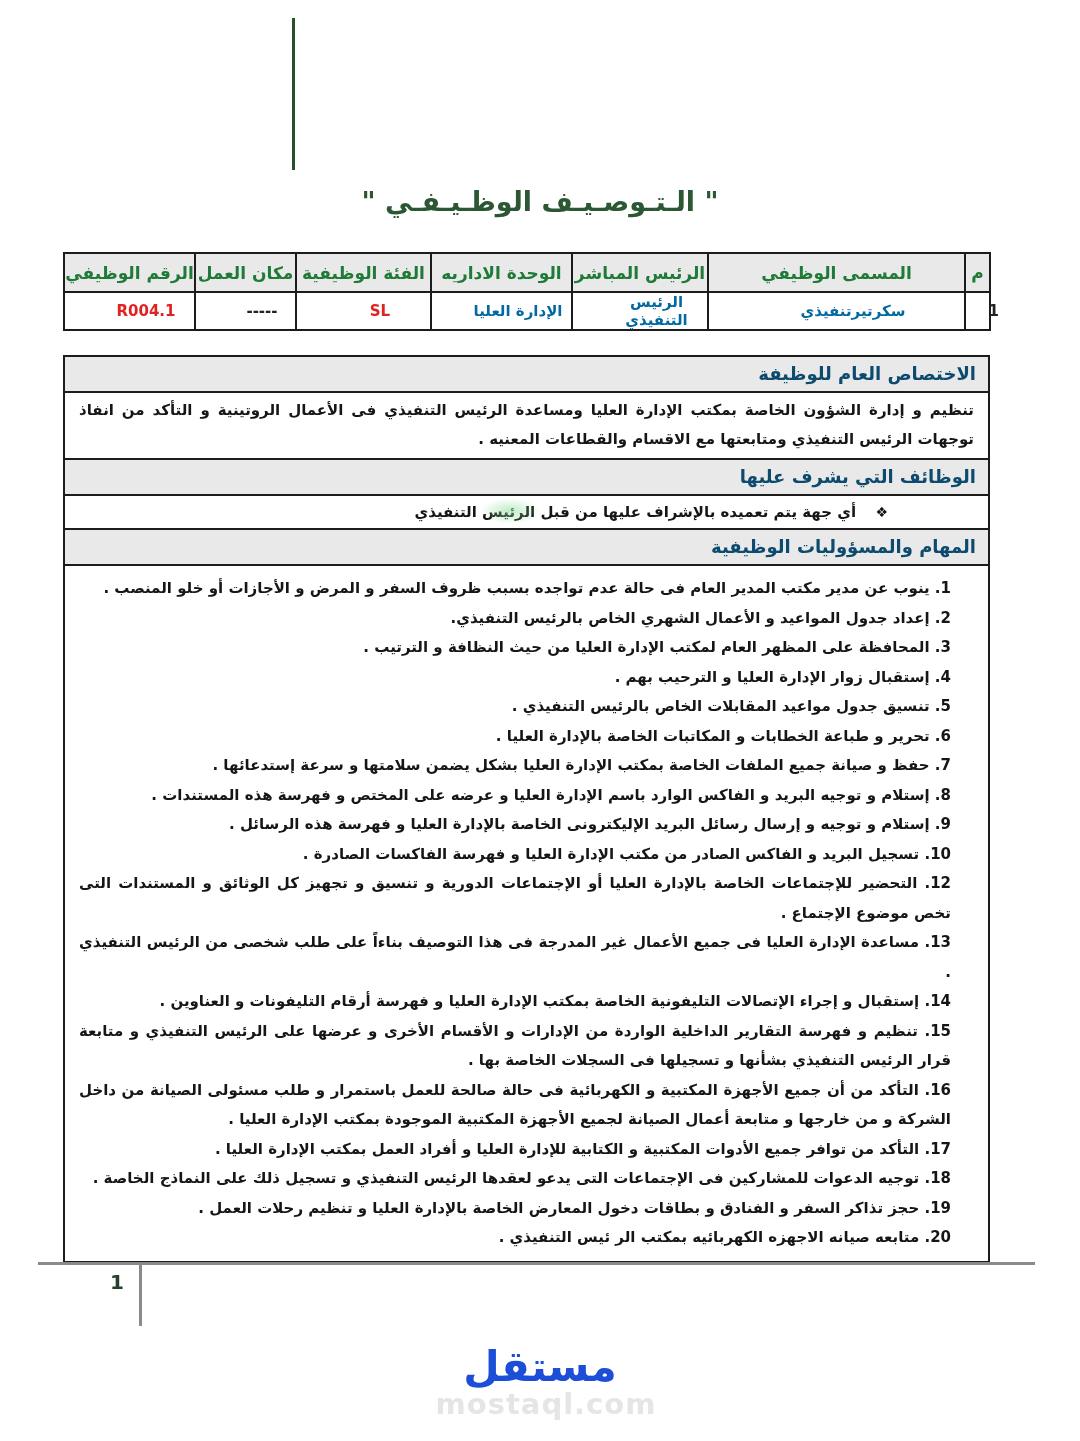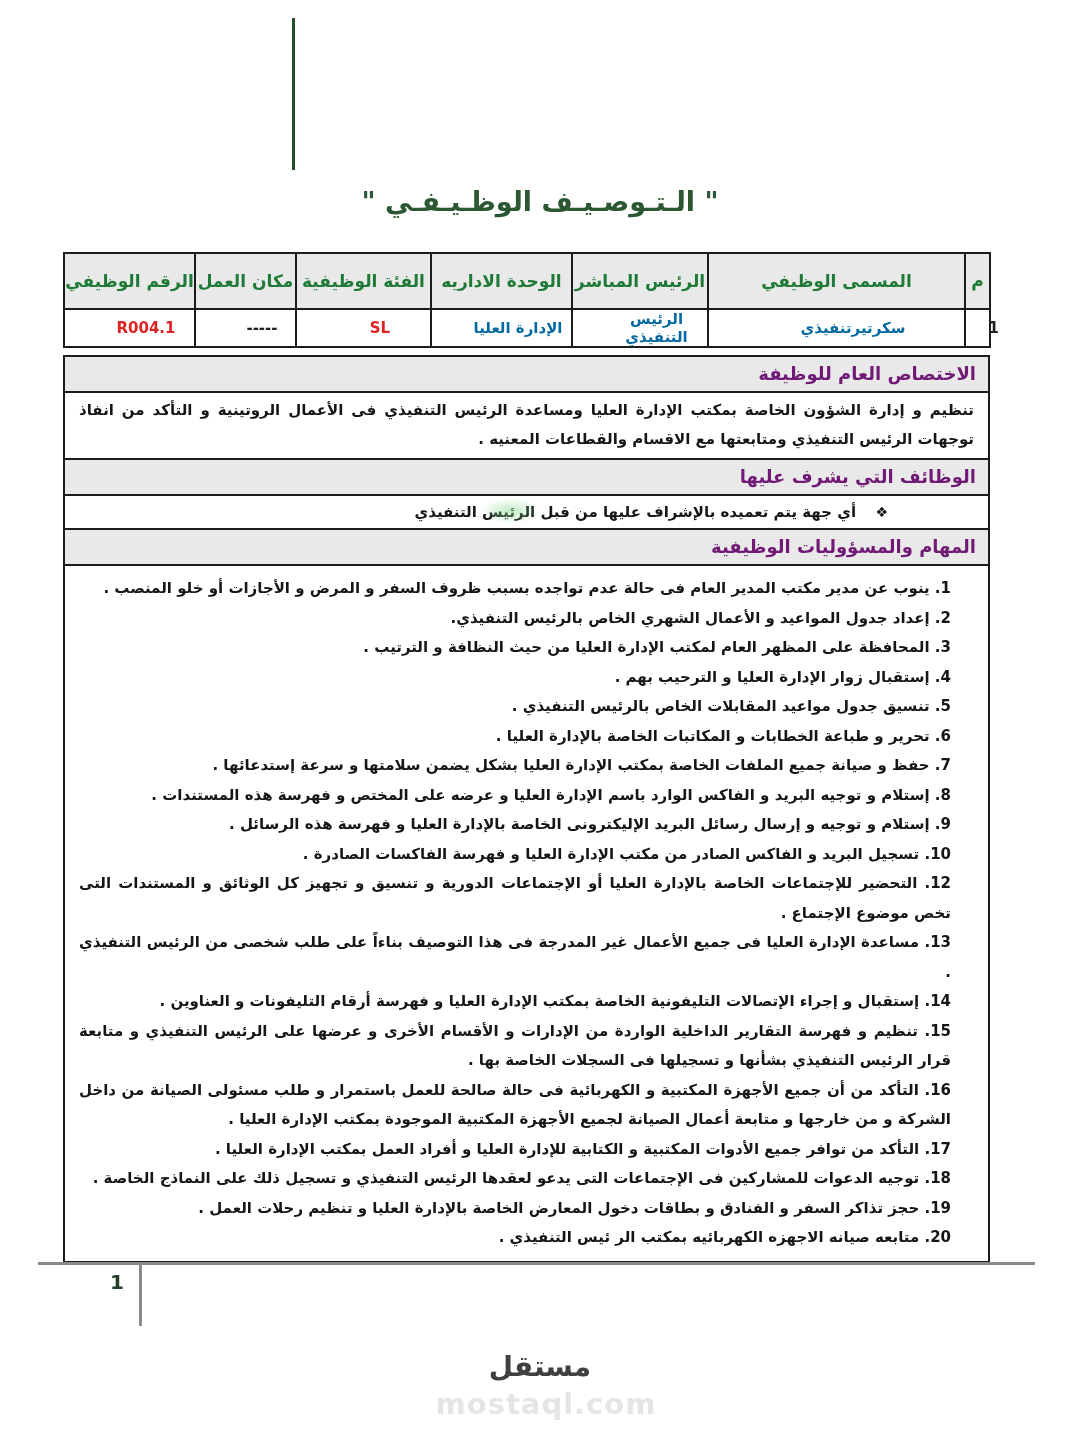--- a/index.html
+++ b/index.html
@@ -20,40 +20,40 @@
   }
   
   .info-table {
     position:absolute; left:63px; top:252px; width:926px;
     border-collapse:collapse; direction:rtl; table-layout:fixed;
   }
   .info-table th, .info-table td {
     border:2px solid #1c1c1c; text-align:center; vertical-align:middle;
   }
   .info-table th {
-    background:#e9e9e9; color:#1e7a36; font-weight:bold; font-size:17px; height:56px;
+    background:#e9e9e9; color:#1e7a36; font-weight:bold; font-size:17px; height:39px;
   }
   .info-table td { background:#ffffff; font-size:15px; font-weight:bold; height:35px;padding-left:33px; }
   .c-m   { width:25px; }
   .c-job { width:257px; }
   .c-boss{ width:136px; }
   .c-unit{ width:141px; }
   .c-cat { width:135px; }
   .c-loc { width:101px; }
   .c-num { width:131px; }
   .v-green { color:#0369a1; }
   .v-red   { color:#e02222; }
   .v-dark  { color:#222222; }
   
   .main-box {
     position:absolute; left:63px; top:355px; width:927px;
     border:2px solid #1c1c1c; background:#ffffff;
   }
   .sec-header {
-    background:#e9e9e9; color:#701a75; font-weight:bold; font-size:18px;
+    background:#e9e9e9; color:#0c4a6e; font-weight:bold; font-size:18px;
     direction:rtl; text-align:right; padding:6px 12px 7px;
     border-top:2px solid #1c1c1c; border-bottom:2px solid #1c1c1c;
   }
   .sec-header.first { border-top:none; }
   .sec-body {
     direction:rtl; text-align:justify; color:#161616;
     font-weight:bold; font-size:15px; line-height:29px;
     padding:3px 14px 4px 14px;
   }
   .bullet-line {
@@ -73,21 +73,21 @@
     font-size:15px; line-height:29.5px;
   }
   
   .footer-hline { position:absolute; left:38px; top:1262px; width:997px; height:3px; background:#8a8a8a; }
   .footer-vline { position:absolute; left:139px; top:1262px; width:3px; height:64px; background:#8a8a8a; }
   .page-number  { position:absolute; left:110px; top:1270px; font-size:20px; font-weight:bold; color:#24402a; }
   .watermark {
     position:absolute; left:0; right:0; top:1345px; text-align:center;
     user-select:none;
   }
-  .watermark .wm-logo   { font-size:28px; font-weight:bold; color:#404040; direction:rtl; line-height:44px; }
+  .watermark .wm-logo   { font-size:42px; font-weight:bold; color:#1d4ed8; direction:rtl; line-height:44px; }
   .watermark .wm-domain { font-size:29px; font-weight:bold; color:#e5e5e5; letter-spacing:1px; line-height:30px;margin-left:12px; }
 </style>
 </head>
 <body>
 
 <div class="green-rule"></div>
 
 <div class="doc-title">" الـتـوصـيـف الوظـيـفـي "</div>
 
 <table class="info-table">

